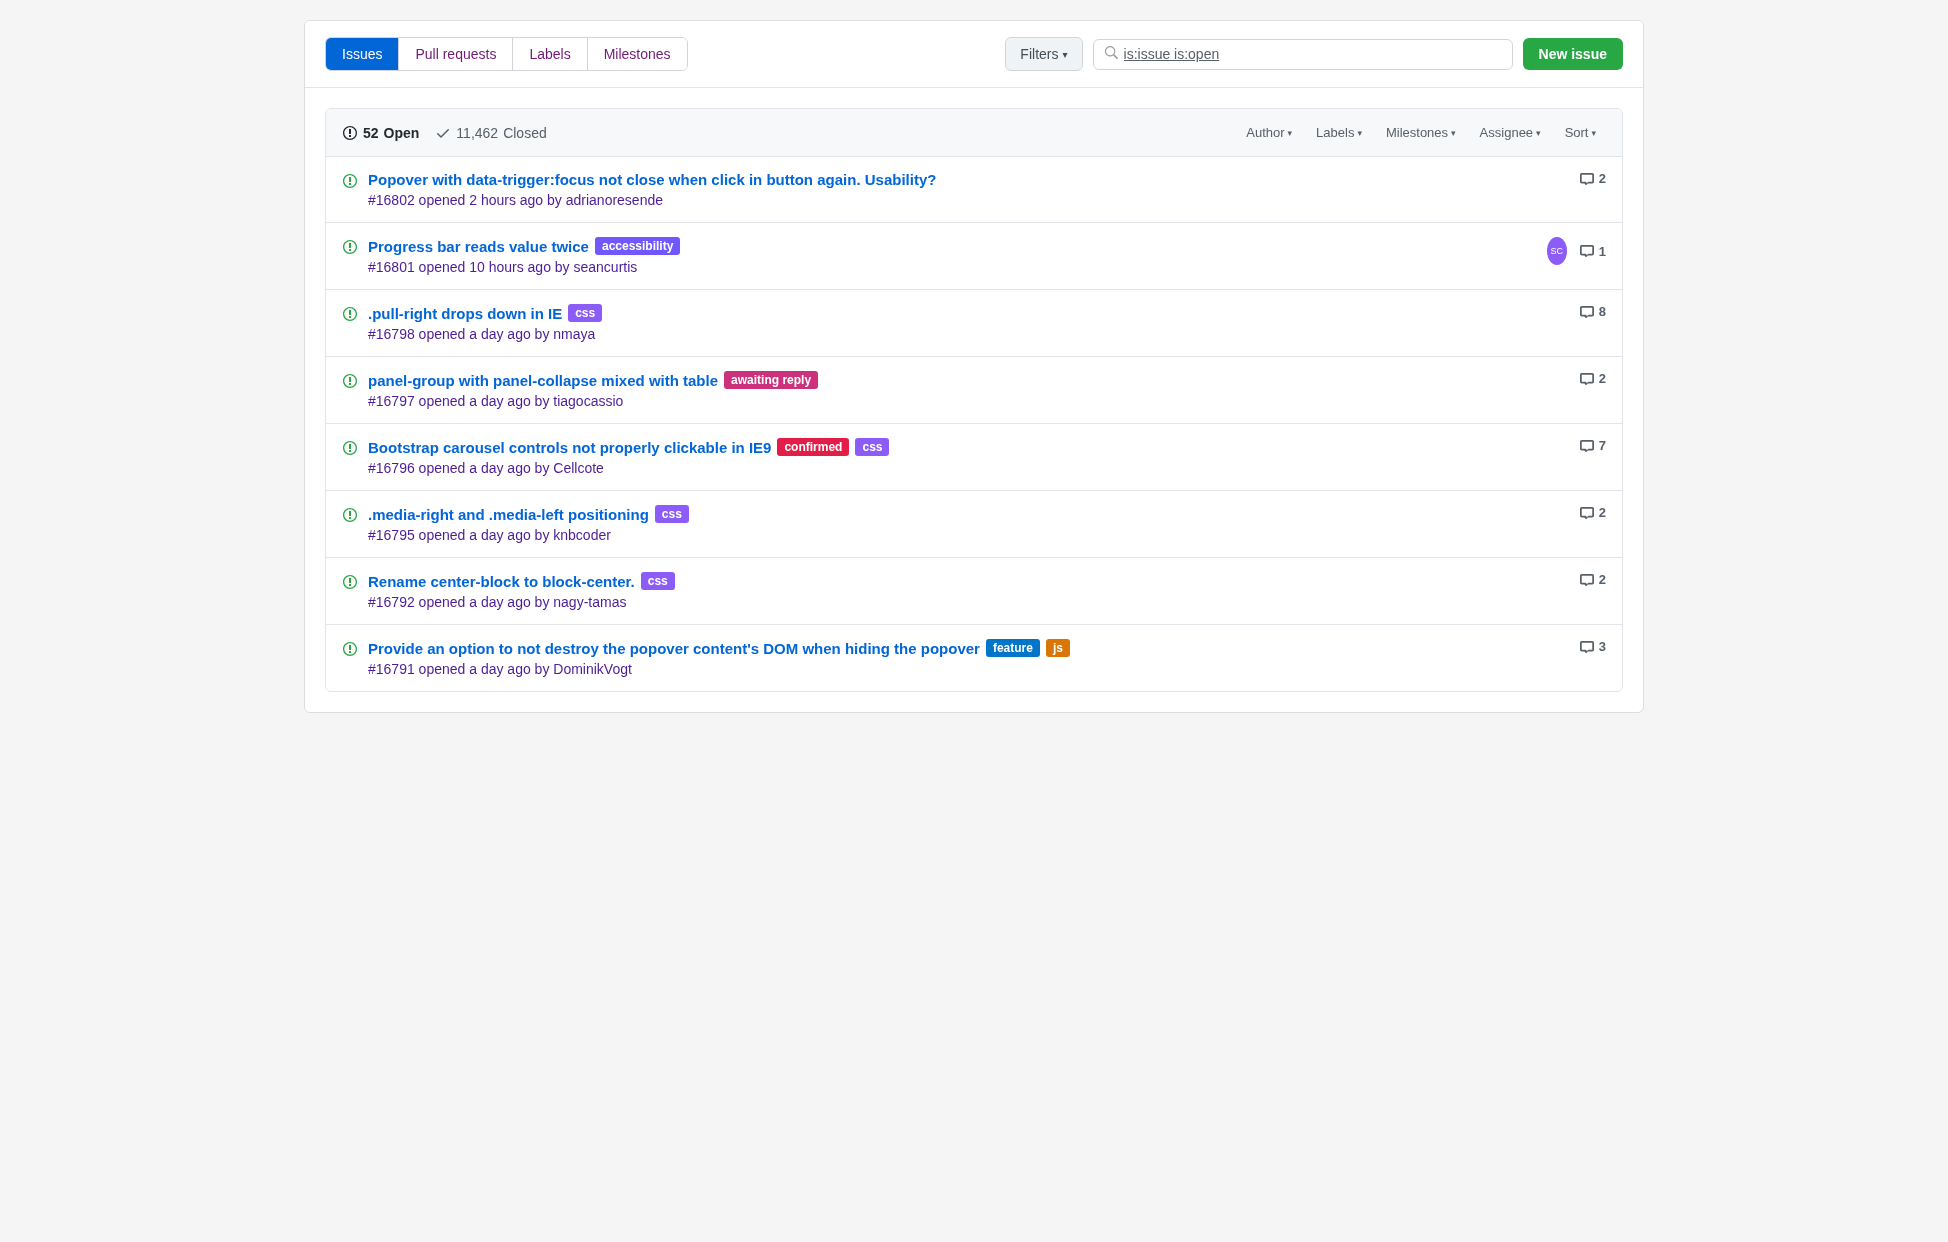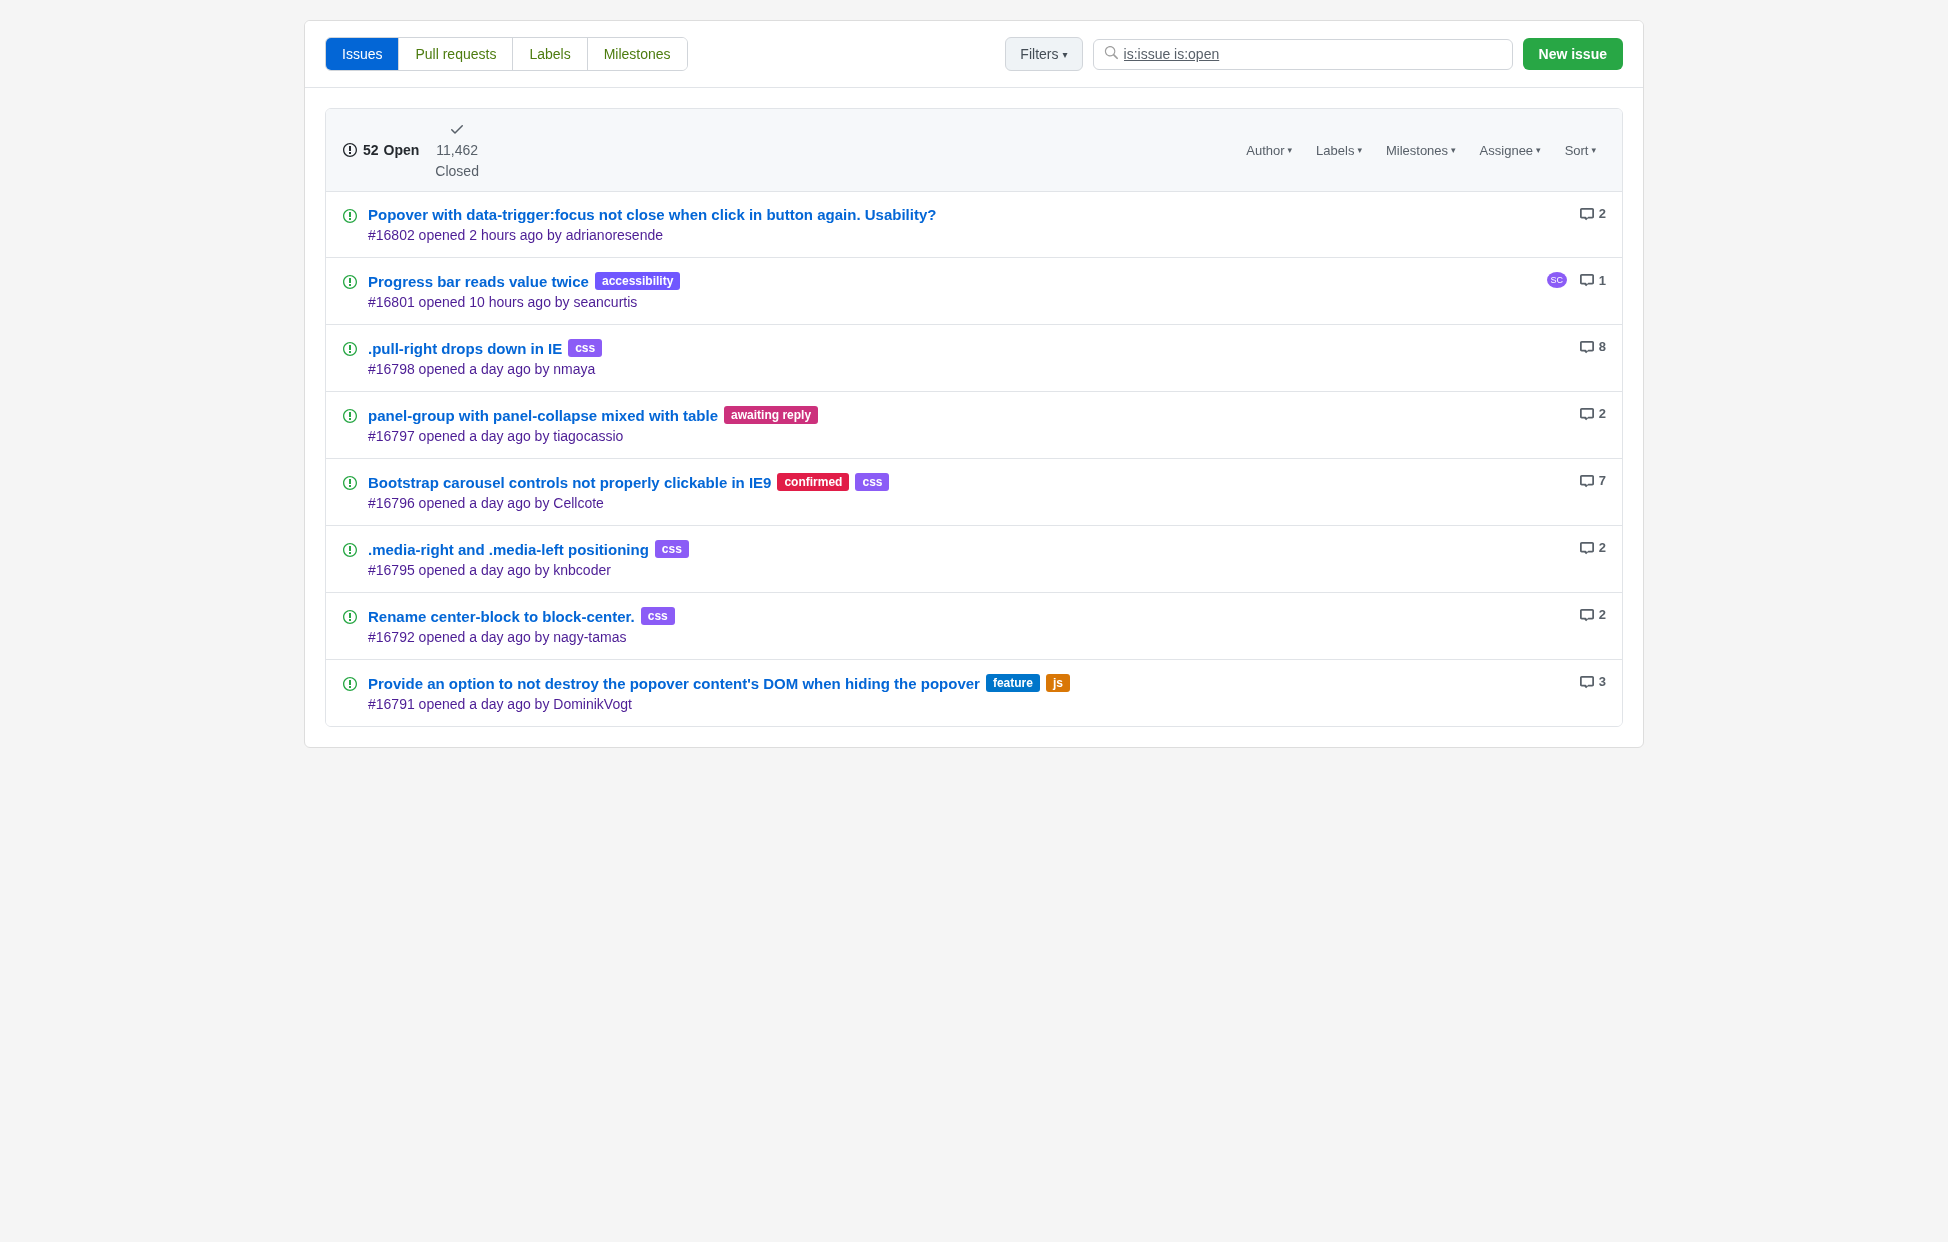--- a/index.html
+++ b/index.html
@@ -29,21 +29,21 @@
     .tab-group {
       display: flex;
       border: 1px solid #d1d5da;
       border-radius: 6px;
       overflow: hidden;
     }
     .tab {
       padding: 8px 16px;
       font-size: 14px;
       font-weight: 500;
-      color: #4d7c0f;
+      color: #701a75;
       background: #fff;
       border: none;
       border-right: 1px solid #d1d5da;
       cursor: pointer;
       text-decoration: none;
       display: inline-block;
     }
     .tab:last-child { border-right: none; }
     .tab.active {
       background: #0366d6;
@@ -129,21 +129,20 @@
       font-size: 14px;
       color: #24292e;
     }
     .count-closed {
       display: flex;
       align-items: center;
       gap: 5px;
       font-size: 14px;
       color: #586069;
       cursor: pointer;
-      flex-direction: column;
     }
     .issues-filters {
       display: flex;
       align-items: center;
       gap: 4px;
     }
     .filter-btn {
       padding: 4px 10px;
       font-size: 13px;
       color: #586069;
@@ -213,21 +212,21 @@
     .label-js { background: #d97706; color: #fff; }
     .issue-right {
       display: flex;
       align-items: center;
       gap: 12px;
       margin-left: 16px;
       flex-shrink: 0;
     }
     .avatar-img {
       width: 20px;
-      height: 16px;
+      height: 28px;
       border-radius: 50%;
       background: #8b5cf6;
       display: flex;
       align-items: center;
       justify-content: center;
       font-size: 10px;
       color: #fff;
       overflow: hidden;
     }
     .comment-count {

